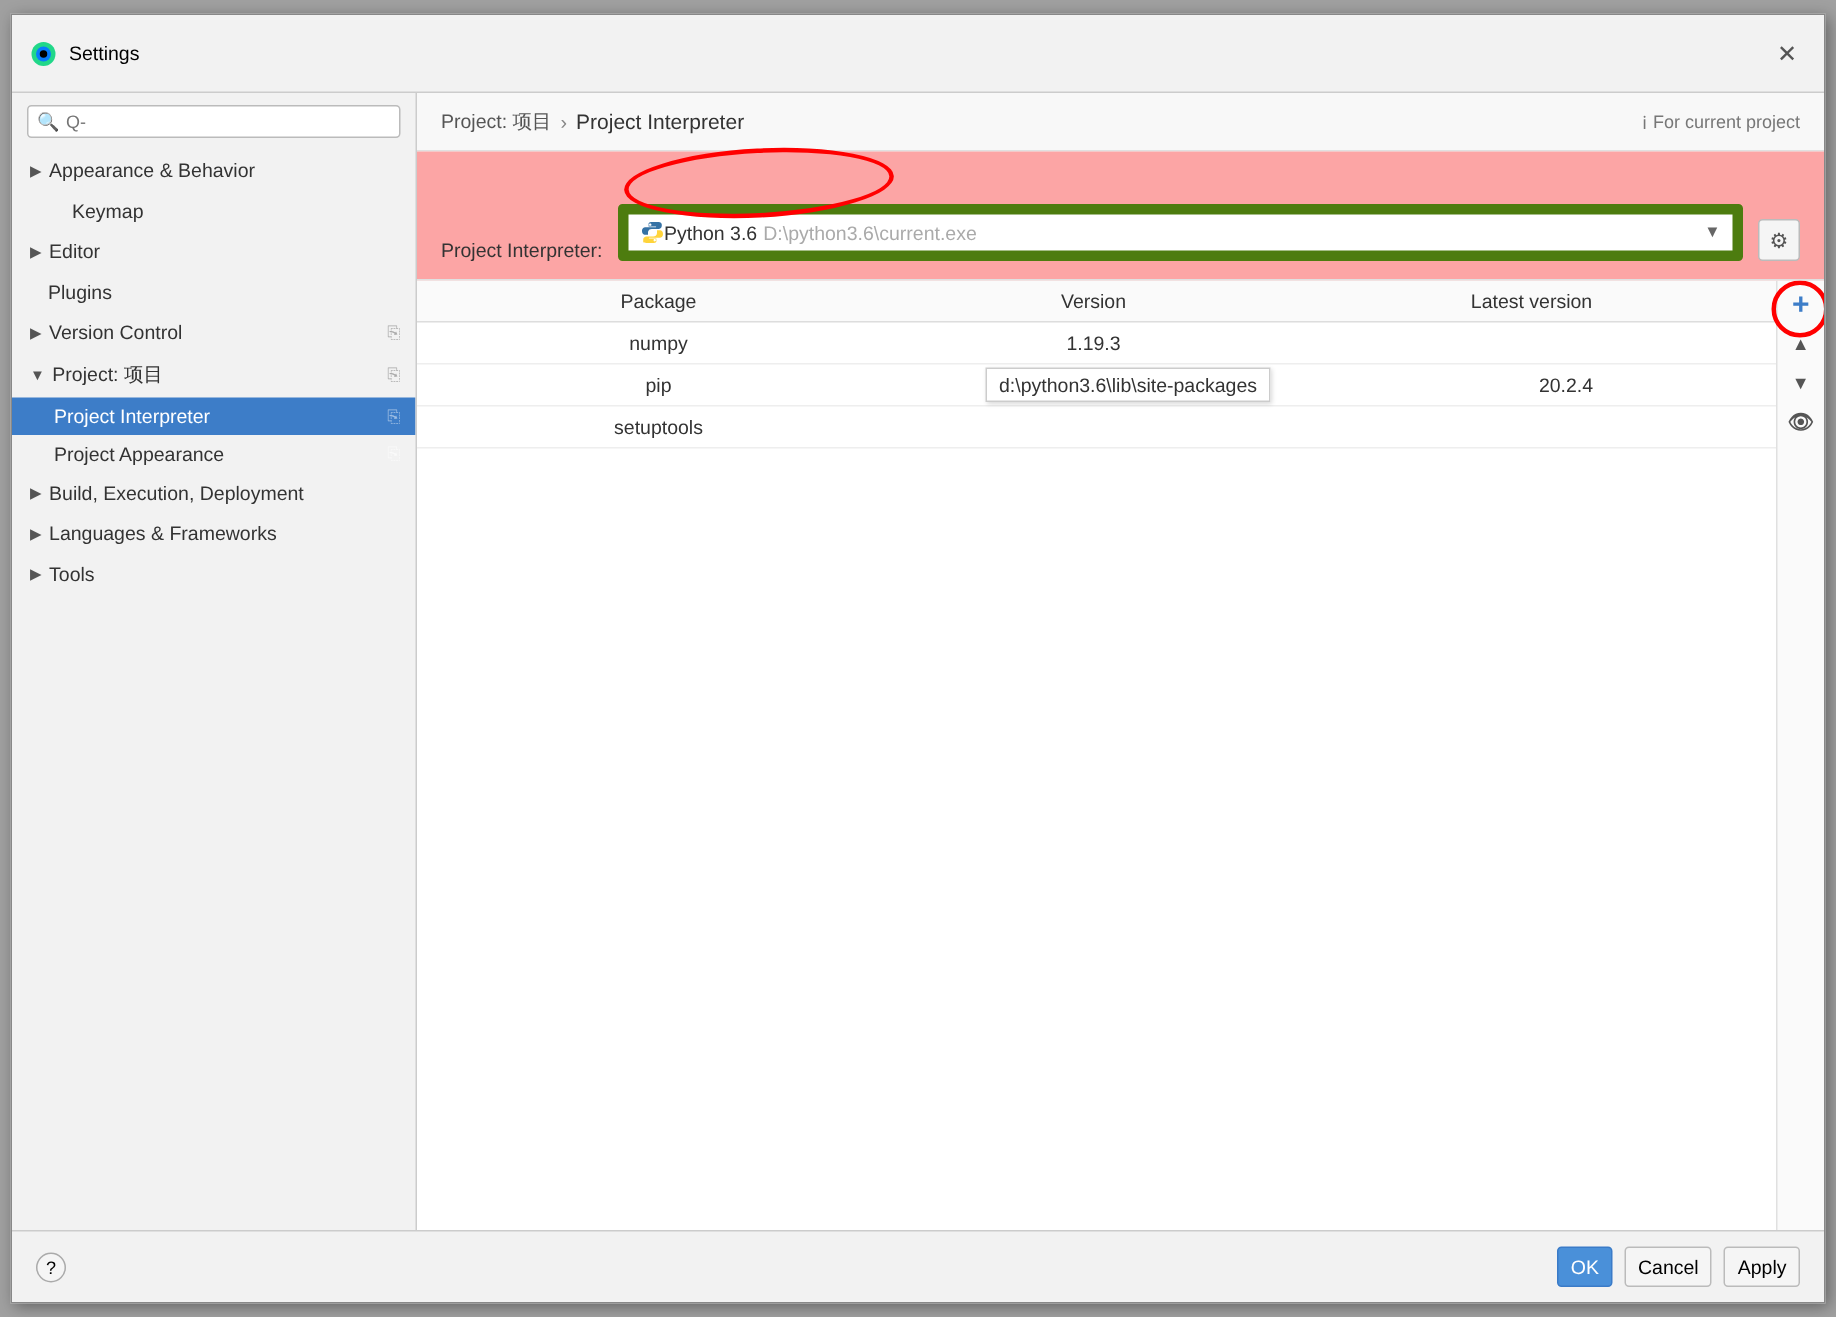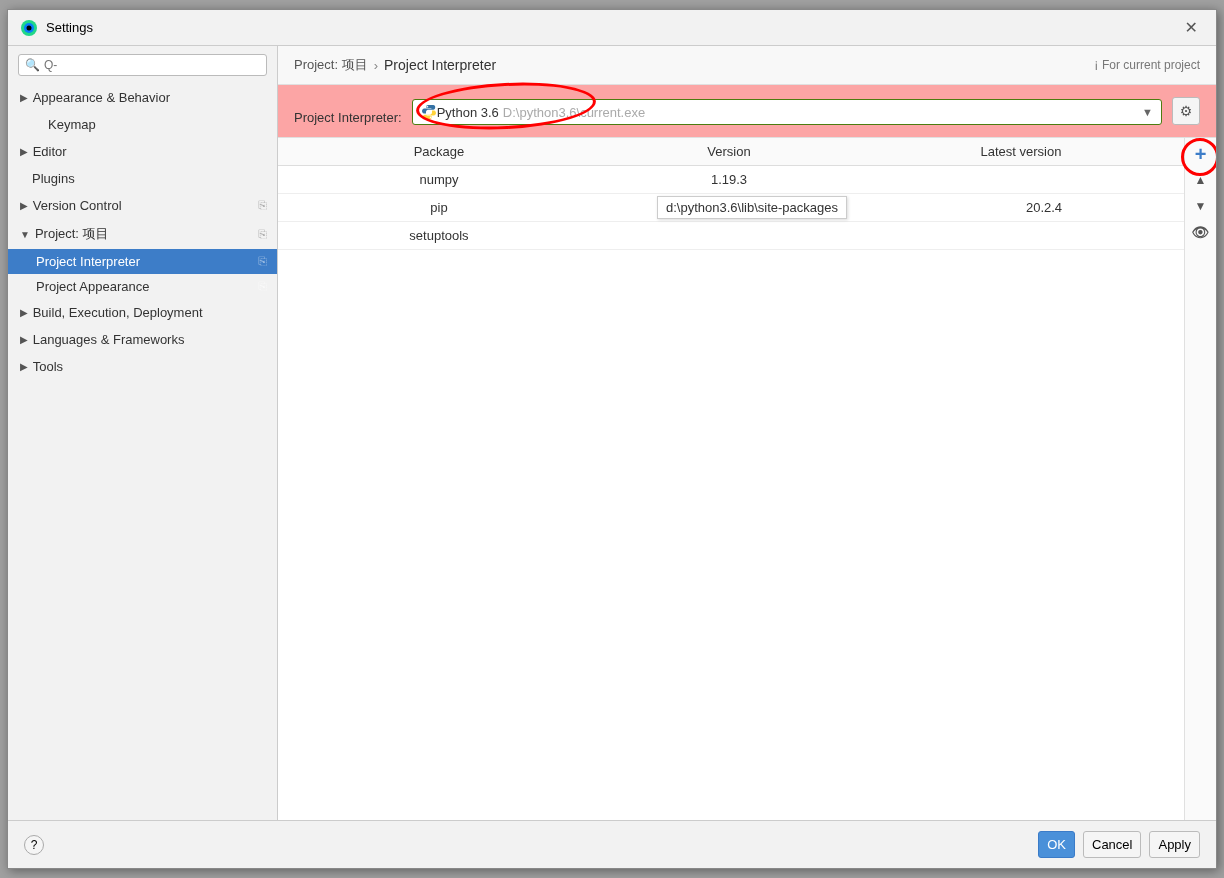--- a/index.html
+++ b/index.html
@@ -23,21 +23,21 @@
       display: flex;
       flex-direction: column;
     }
     .title-bar {
       display: flex;
       align-items: center;
       justify-content: space-between;
       background: #f2f2f2;
       padding: 8px 12px;
       border-bottom: 1px solid #ccc;
-      height: 36px;
+      height: 52px;
     }
     .title-bar-left {
       display: flex;
       align-items: center;
       gap: 8px;
     }
     .app-icon {
       width: 18px;
       height: 18px;
     }
@@ -170,26 +170,27 @@
     }
     .interpreter-label {
       font-size: 13px;
       color: #333;
       white-space: nowrap;
     }
     .interpreter-dropdown {
       flex: 1;
       display: flex;
       align-items: center;
-      border: 1px solid #4d7c0f;
+      border: 7px solid #4d7c0f;
       background: #fff;
       padding: 4px 8px;
       border-radius: 3px;
       cursor: pointer;
       position: relative;
+      margin-top: 23px;
     }
     .interpreter-value {
       font-size: 13px;
       color: #333;
     }
     .interpreter-path {
       font-size: 13px;
       color: #aaa;
       margin-left: 4px;
     }

